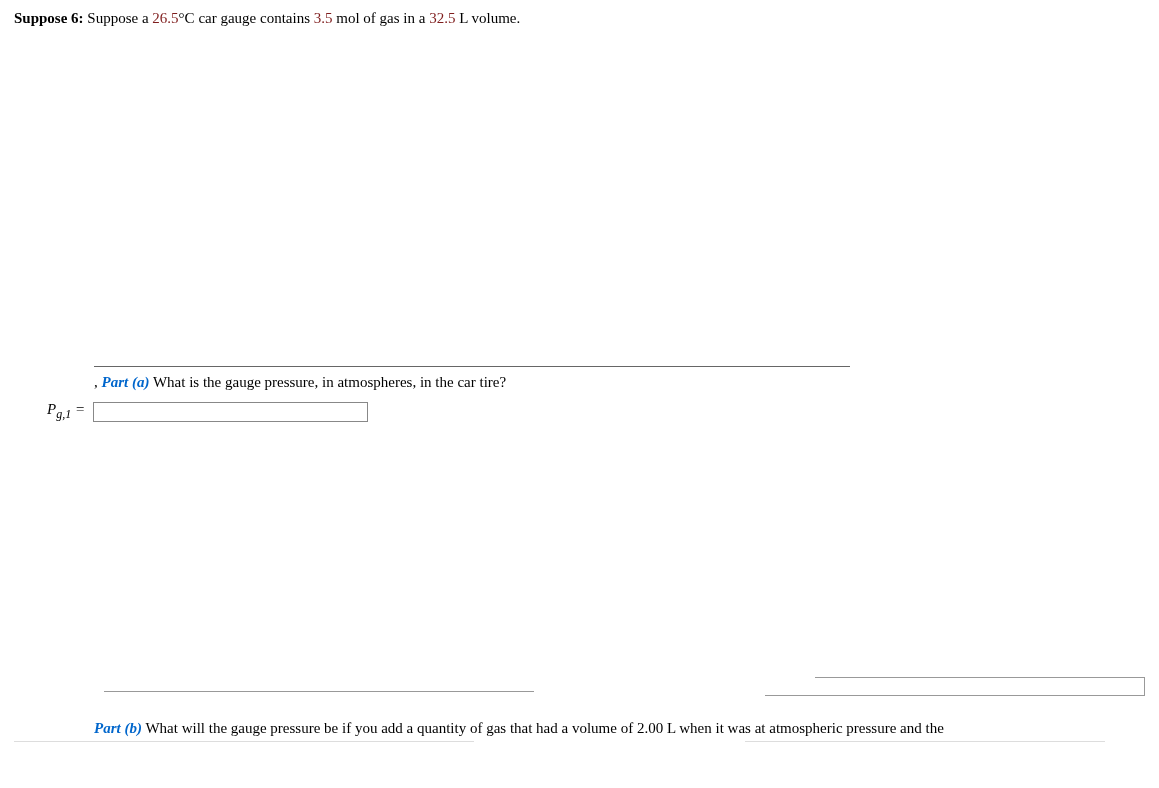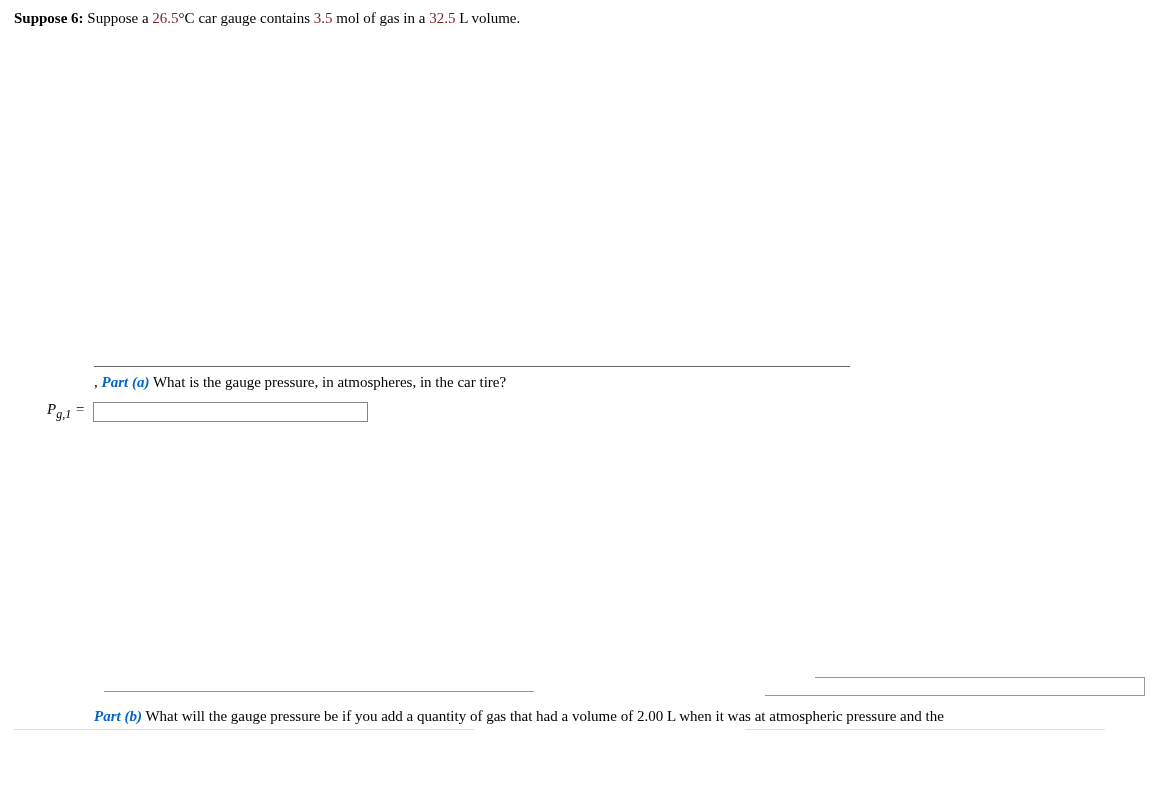--- a/index.html
+++ b/index.html
@@ -92,21 +92,21 @@
       top: 0;
       height: 18px;
       border-left: 1px solid #999;
     }
     .line-right-bottom {
       right: 0;
       width: 380px;
       top: 18px;
     }
     .part-b-section {
-      margin-top: 0;
+      margin-top: 12px;
       margin-left: 0;
     }
     .part-b-text {
       line-height: 1.3;
     }
     .part-b-first {
       margin-left: 80px;
     }
     .part-b-cont {
       margin-left: 0;

